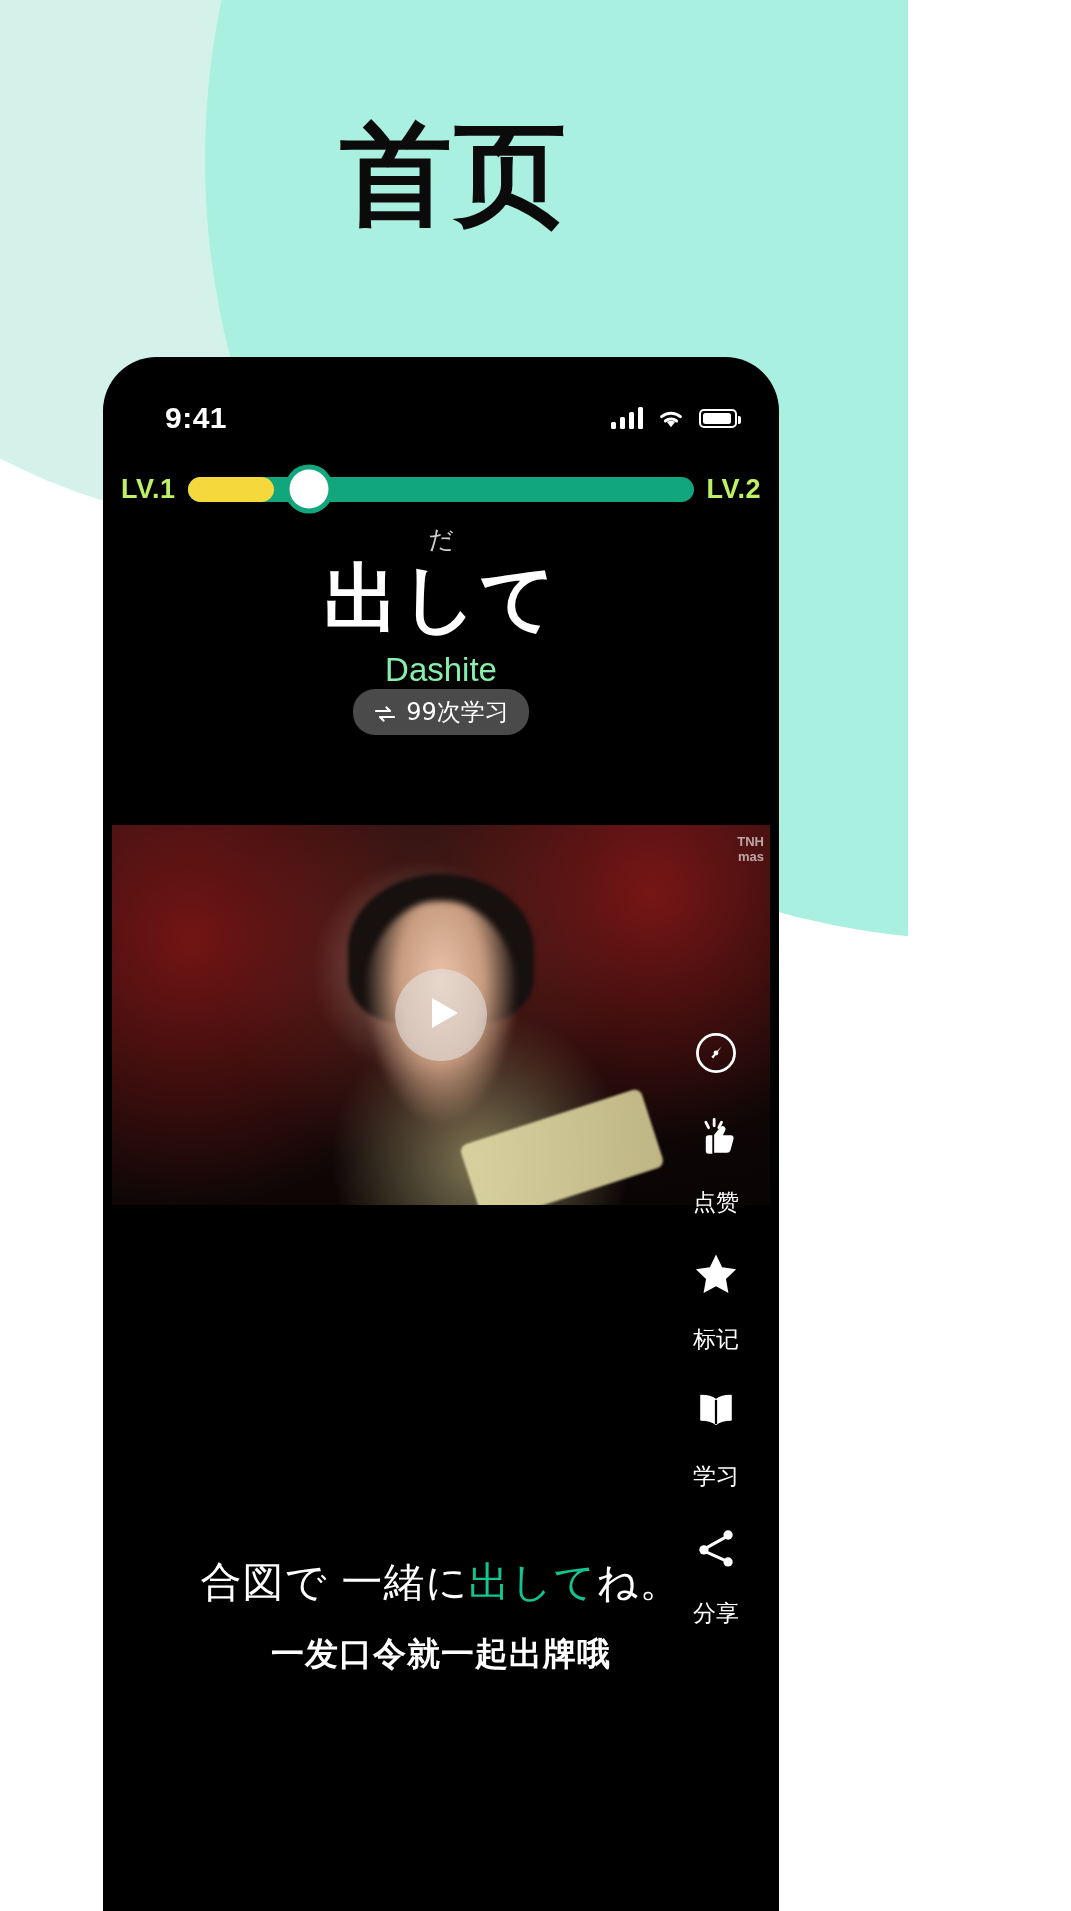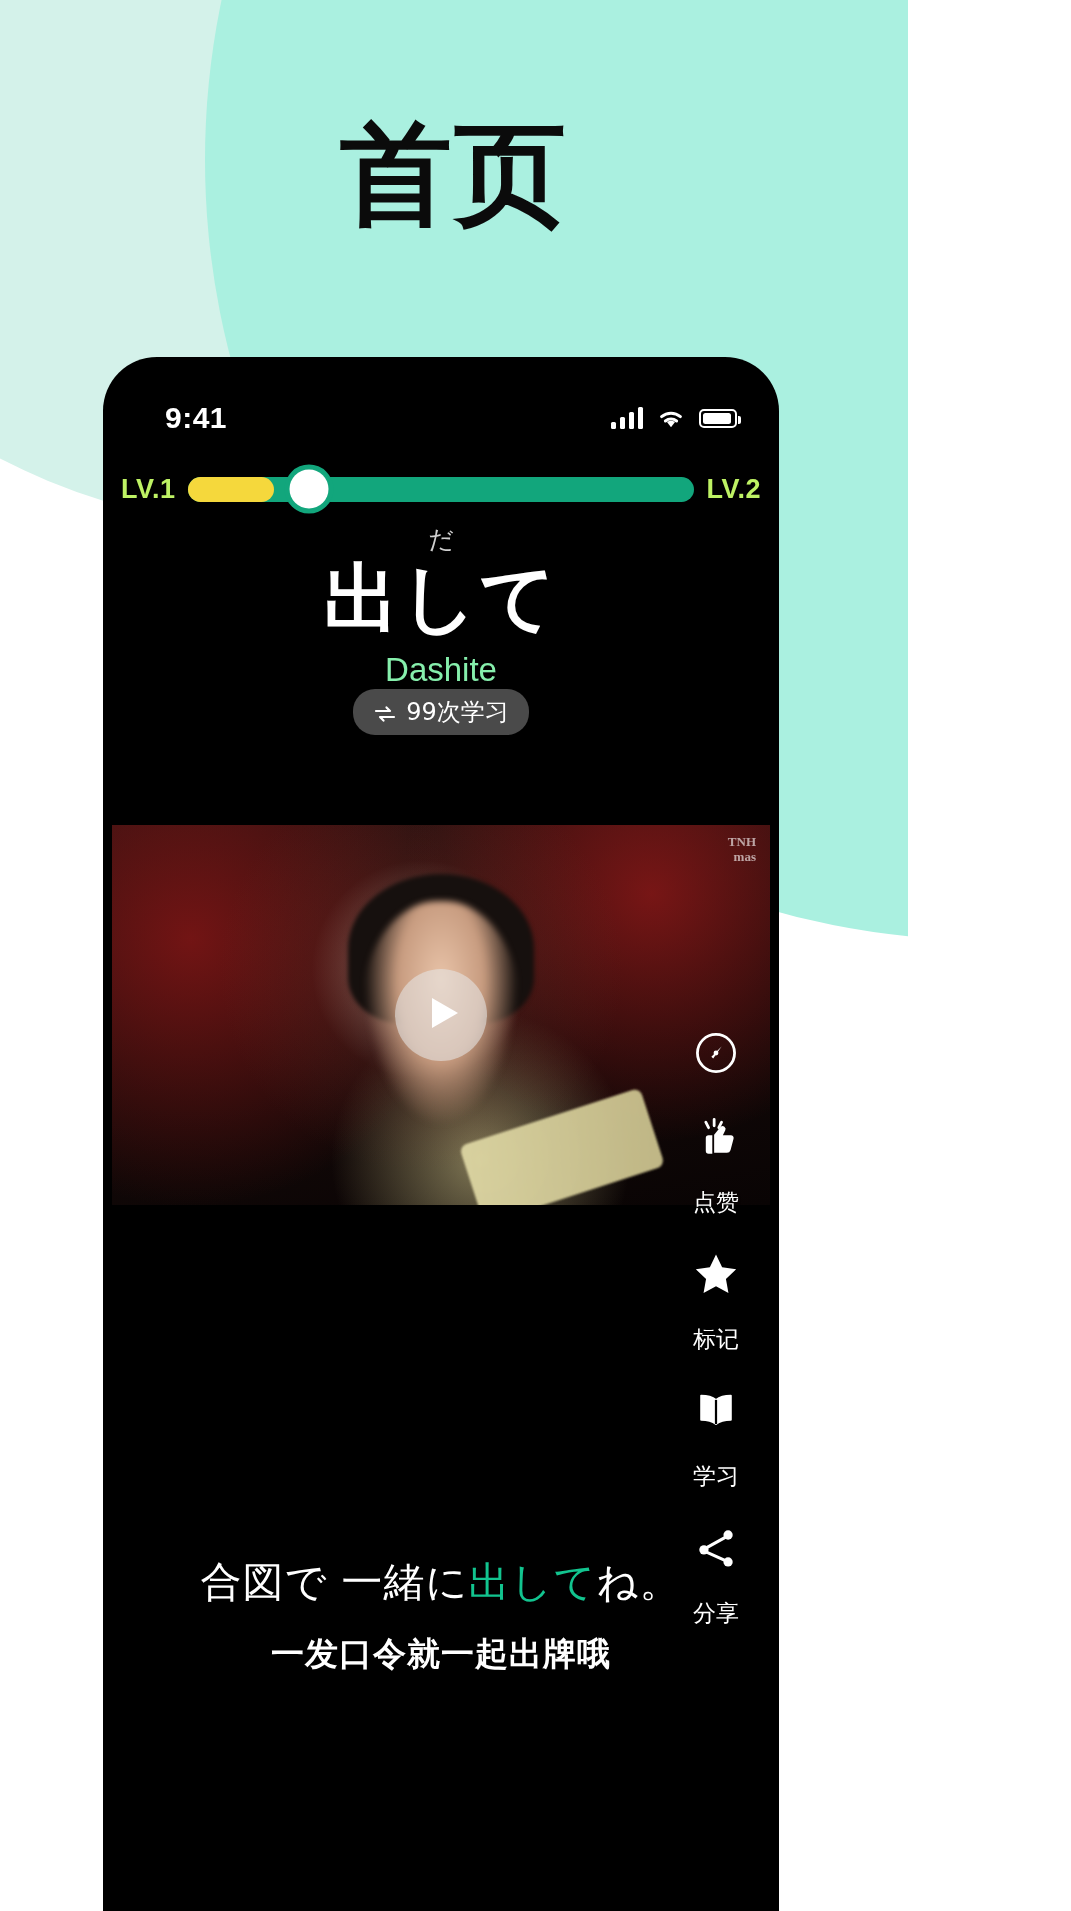--- a/index.html
+++ b/index.html
@@ -173,25 +173,25 @@
   .vid-cards {
     position:absolute; left:54%; bottom:2%;
     width:190px; height:82px;
     background:linear-gradient(105deg,#ded7a4,#c9c08c);
     transform:rotate(-18deg);
     border-radius:8px;
     filter:blur(1px);
     opacity:.95;
   }
   .vid-watermark {
-    position:absolute; right:14px; top:10px;
+    position:absolute; right:6px; top:10px;
     color:rgba(255,255,255,.62);
     font-size:13px; line-height:1.15;
     text-align:right; font-weight:700;
-    font-family:Liberation Serif, serif;
+    font-family:Liberation Sans, sans-serif;
   }
   .playbtn {
     position:absolute; left:50%; top:50%;
     transform:translate(-50%,-50%);
     width:92px; height:92px;
     border-radius:50%;
     background:rgba(230,230,230,.58);
     display:flex; align-items:center; justify-content:center;
   }
   .playbtn svg { margin-left:7px; }

